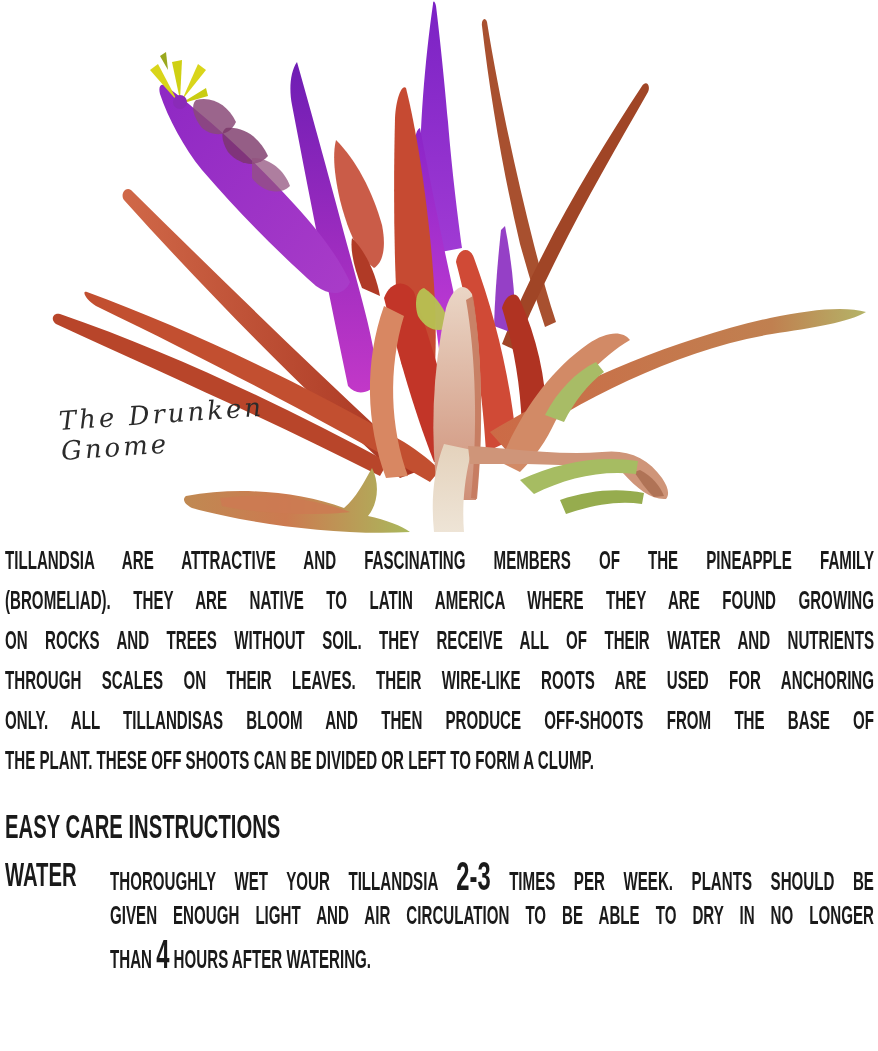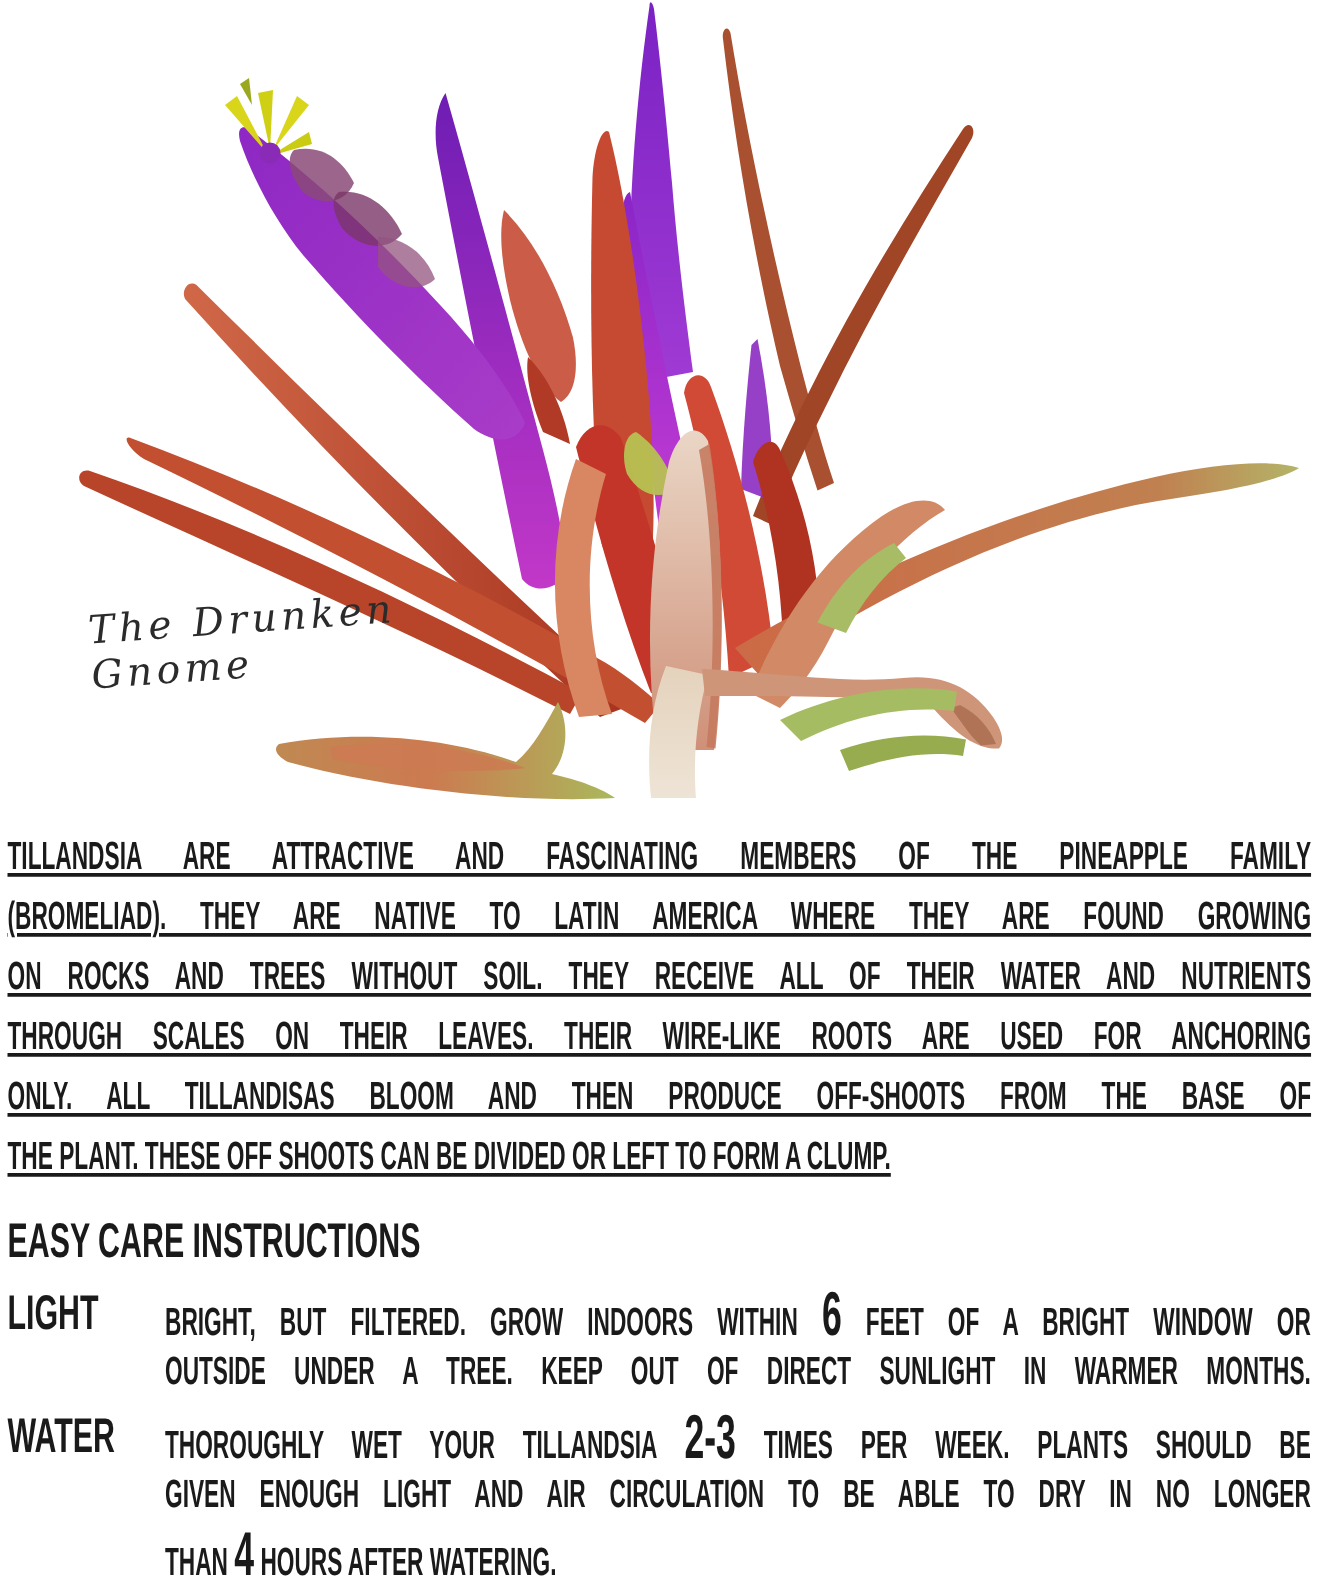--- a/index.html
+++ b/index.html
@@ -23,21 +23,21 @@
             color:#d6d6d6;letter-spacing:0;}
   
   .pline{font-family:"Liberation Sans",sans-serif;font-weight:700;font-size:21px;
          color:#1a1a1a;white-space:normal;}
   .iline{width:1207px;height:40px;line-height:40px;transform:scale(0.72,1.25);
          transform-origin:0 50%;}
   .cline{width:1061px;height:39px;line-height:39px;transform:scale(0.72,1.25);
          transform-origin:0 50%;}
   .just{text-align:justify;text-align-last:justify;}
   .bignum{font-size:33px;font-weight:700;}
-  .intro{position:absolute;top:552px;left:5px;width:869px;text-decoration:underline;}
+  .intro{position:absolute;top:540px;left:5px;width:869px;}
   
   .care-heading{position:absolute;top:812px;left:5px;font-size:27px;font-weight:700;
                 letter-spacing:0;transform:scale(0.75,1.2);transform-origin:0 50%;
                 white-space:nowrap;}
   .care-items{position:absolute;top:856px;left:0;width:878px;}
   .care-item{position:relative;}
   .care-item + .care-item{margin-top:4px;}
   .care-label{position:absolute;left:5px;top:0;height:39px;line-height:39px;
               font-size:27px;font-weight:700;transform:scale(0.75,1.2);
               transform-origin:0 50%;white-space:nowrap;}
@@ -170,27 +170,20 @@
       <div class="pline iline just"><span class="seg">ON ROCKS AND TREES WITHOUT SOIL. THEY RECEIVE ALL OF THEIR WATER AND NUTRIENTS</span></div>
       <div class="pline iline just"><span class="seg">THROUGH SCALES ON THEIR LEAVES. THEIR WIRE-LIKE ROOTS ARE USED FOR ANCHORING</span></div>
       <div class="pline iline just"><span class="seg">ONLY. ALL TILLANDISAS BLOOM AND THEN PRODUCE OFF-SHOOTS FROM THE BASE OF</span></div>
       <div class="pline iline"><span class="seg">THE PLANT. THESE OFF SHOOTS CAN BE DIVIDED OR LEFT TO FORM A CLUMP.</span></div>
     </div>
 
   <div class="care-heading">EASY CARE INSTRUCTIONS</div>
 
   <div class="care-items">
     <div class="care-item">
-      <div class="care-label">LIGHT</div>
-      <div class="care-lines">
-          <div class="pline cline just"><span class="seg">BRIGHT, BUT FILTERED. GROW INDOORS WITHIN </span><span class="bignum">6</span><span class="seg"> FEET OF A BRIGHT WINDOW OR</span></div>
-          <div class="pline cline just"><span class="seg">OUTSIDE UNDER A TREE. KEEP OUT OF DIRECT SUNLIGHT IN WARMER MONTHS.</span></div>
-        </div>
-    </div>
-    <div class="care-item">
       <div class="care-label">WATER</div>
       <div class="care-lines">
           <div class="pline cline just"><span class="seg">THOROUGHLY WET YOUR TILLANDSIA </span><span class="bignum">2-3</span><span class="seg"> TIMES PER WEEK. PLANTS SHOULD BE</span></div>
           <div class="pline cline just"><span class="seg">GIVEN ENOUGH LIGHT AND AIR CIRCULATION TO BE ABLE TO DRY IN NO LONGER</span></div>
           <div class="pline cline"><span class="seg">THAN </span><span class="bignum">4</span><span class="seg"> HOURS AFTER WATERING.</span></div>
         </div>
     </div>
   </div>
 
 </div>

